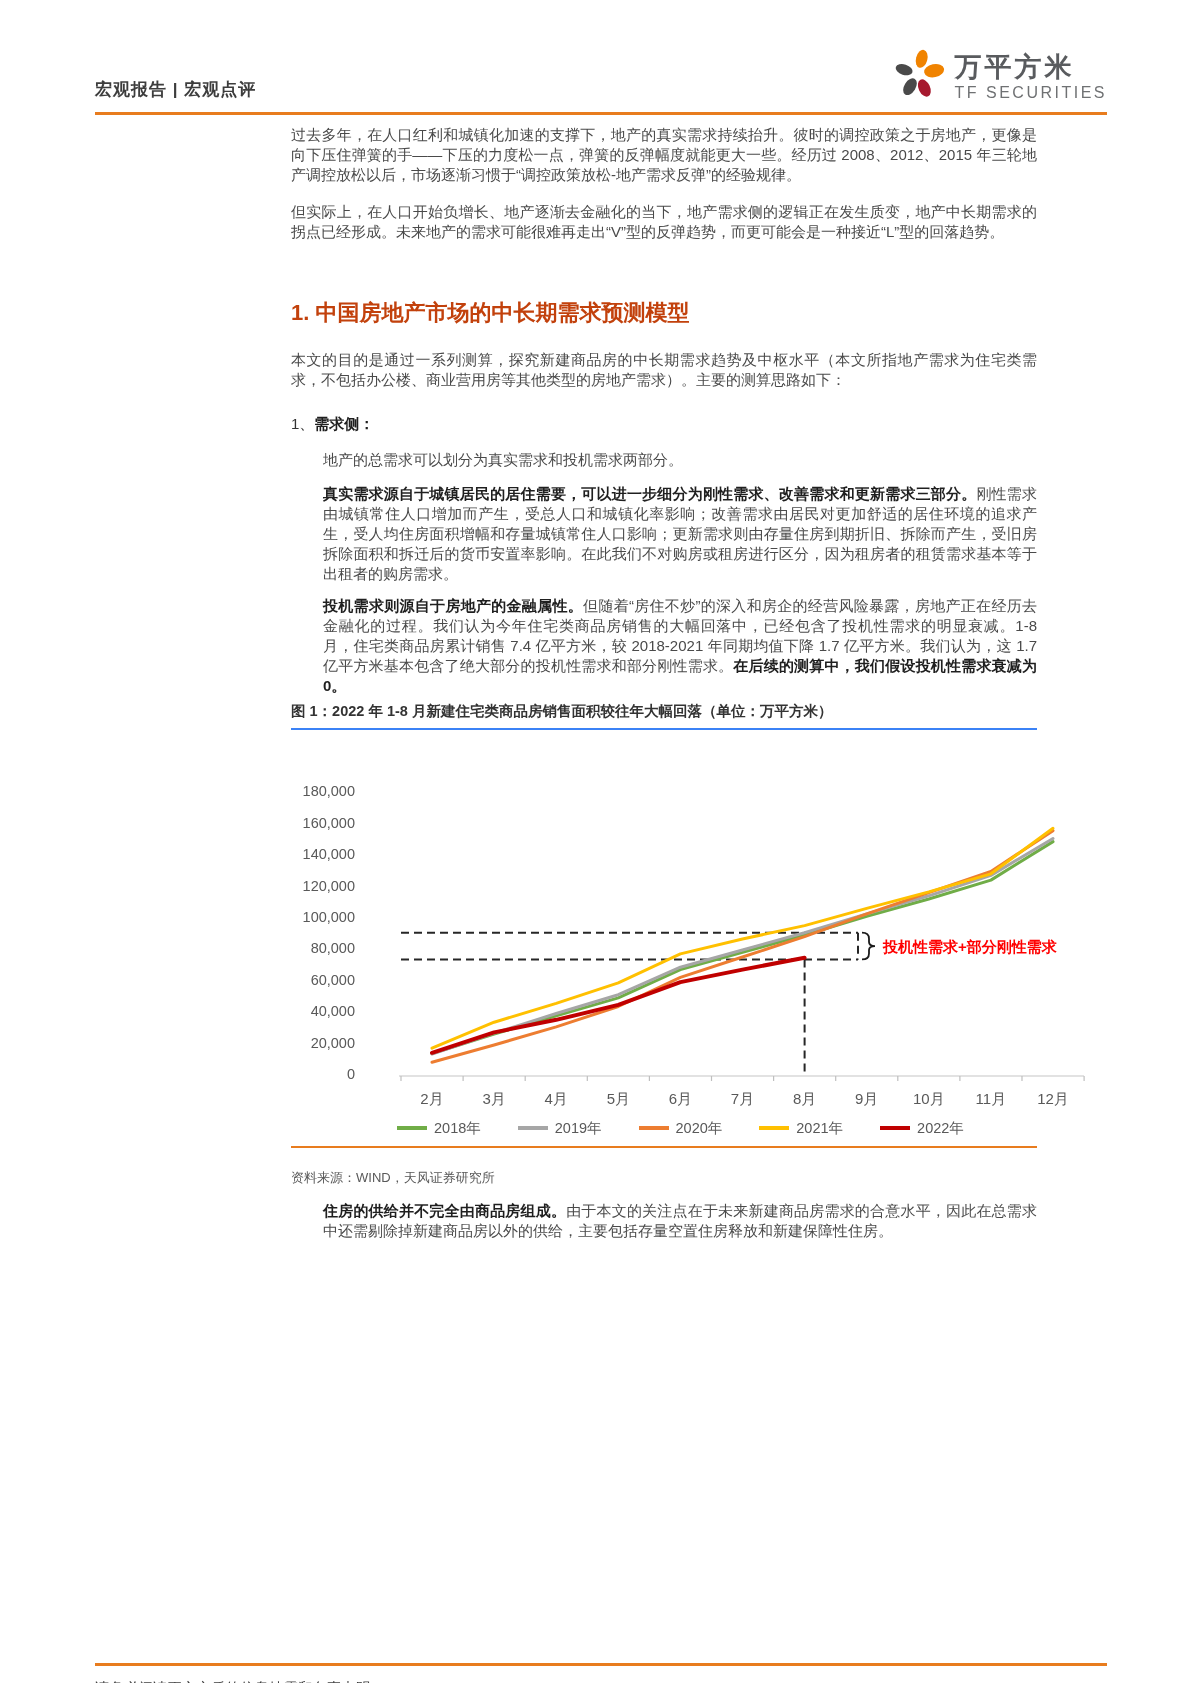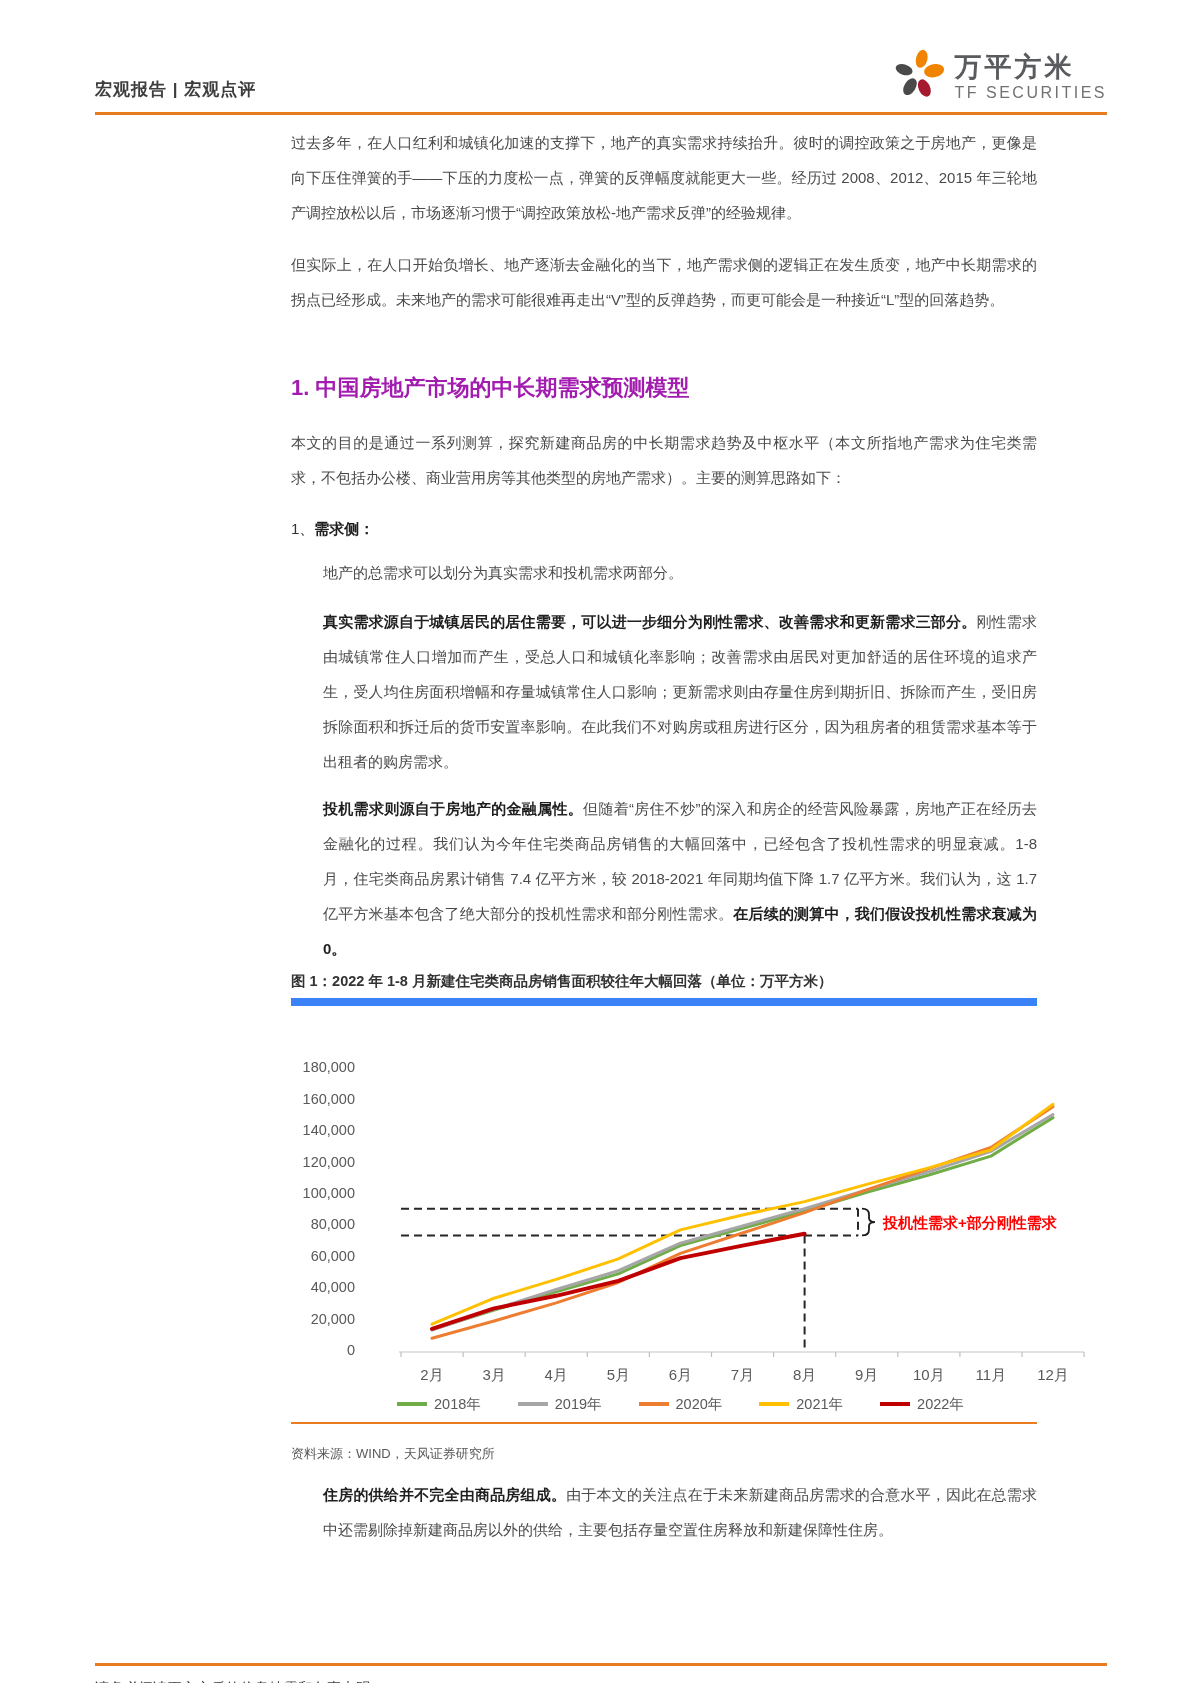--- a/index.html
+++ b/index.html
@@ -15,35 +15,35 @@
             display:flex; justify-content:space-between; align-items:flex-end; }
   .header-left { font-size:17px; font-weight:bold; color:#3d3d3d; padding-bottom:8px; letter-spacing:1px; }
   .brand { display:flex; align-items:center; gap:9px; }
   .brand-text { display:flex; flex-direction:column; line-height:1; }
   .brand-cn { font-size:27px; font-weight:600; color:#595b5e; letter-spacing:3px; }
   .brand-en { font-size:16px; color:#6f7173; letter-spacing:2.5px; margin-top:4px; }
   .header-rule { position:absolute; left:95px; top:99px; width:1012px; height:3px; background:#E87C1E; }
 
   
   .content { position:absolute; left:291px; top:112px; width:746px; }
-  .body { font-size:15px; line-height:35px; color:#4a4a4a; text-align:justify; margin:0; }
+  .body { font-size:15px; line-height:20px; color:#4a4a4a; text-align:justify; margin:0; }
   .body b { color:#1f1f1f; }
   .mb { margin-bottom:17px; }
   .indent { margin-left:32px; }
-  .h1 { margin:56px 0 22px 0; font-size:22px; line-height:30px; font-weight:bold; color:#a21caf; }
+  .h1 { margin:56px 0 22px 0; font-size:22px; line-height:30px; font-weight:bold; color:#c2410c; }
   .list-label { margin:21px 0 0 0; font-size:15px; line-height:25px; color:#333; }
   .list-label b { color:#1f1f1f; }
   .mt14 { margin-top:14px; }
   .mt12 { margin-top:12px; }
   .mt-supply { margin-top:66px; }
 
   
   figure { margin:5px 0 0 0; padding:0; width:746px; }
   .fig-title { font-size:14.5px; font-weight:bold; color:#333333; line-height:20px;
-               padding-bottom:7px; border-bottom:8px solid #3b82f6; }
+               padding-bottom:7px; border-bottom:2px solid #3b82f6; }
   #chart { width:746px; height:385px; overflow:visible; }
   #chart svg { overflow:visible; display:block; }
   .legend { display:flex; gap:37px; margin:3px 0 0 106px; height:20px; }
   .leg-item { display:flex; align-items:center; gap:7px; }
   .leg-line { display:inline-block; width:30px; height:3.5px; }
   .leg-label { font-size:14.5px; color:#595959; }
   .fig-sep { border-top:2px solid #E87C1E; margin-top:8px; }
   .fig-source { padding-top:21px; font-size:13px; color:#595959; }
 
   

